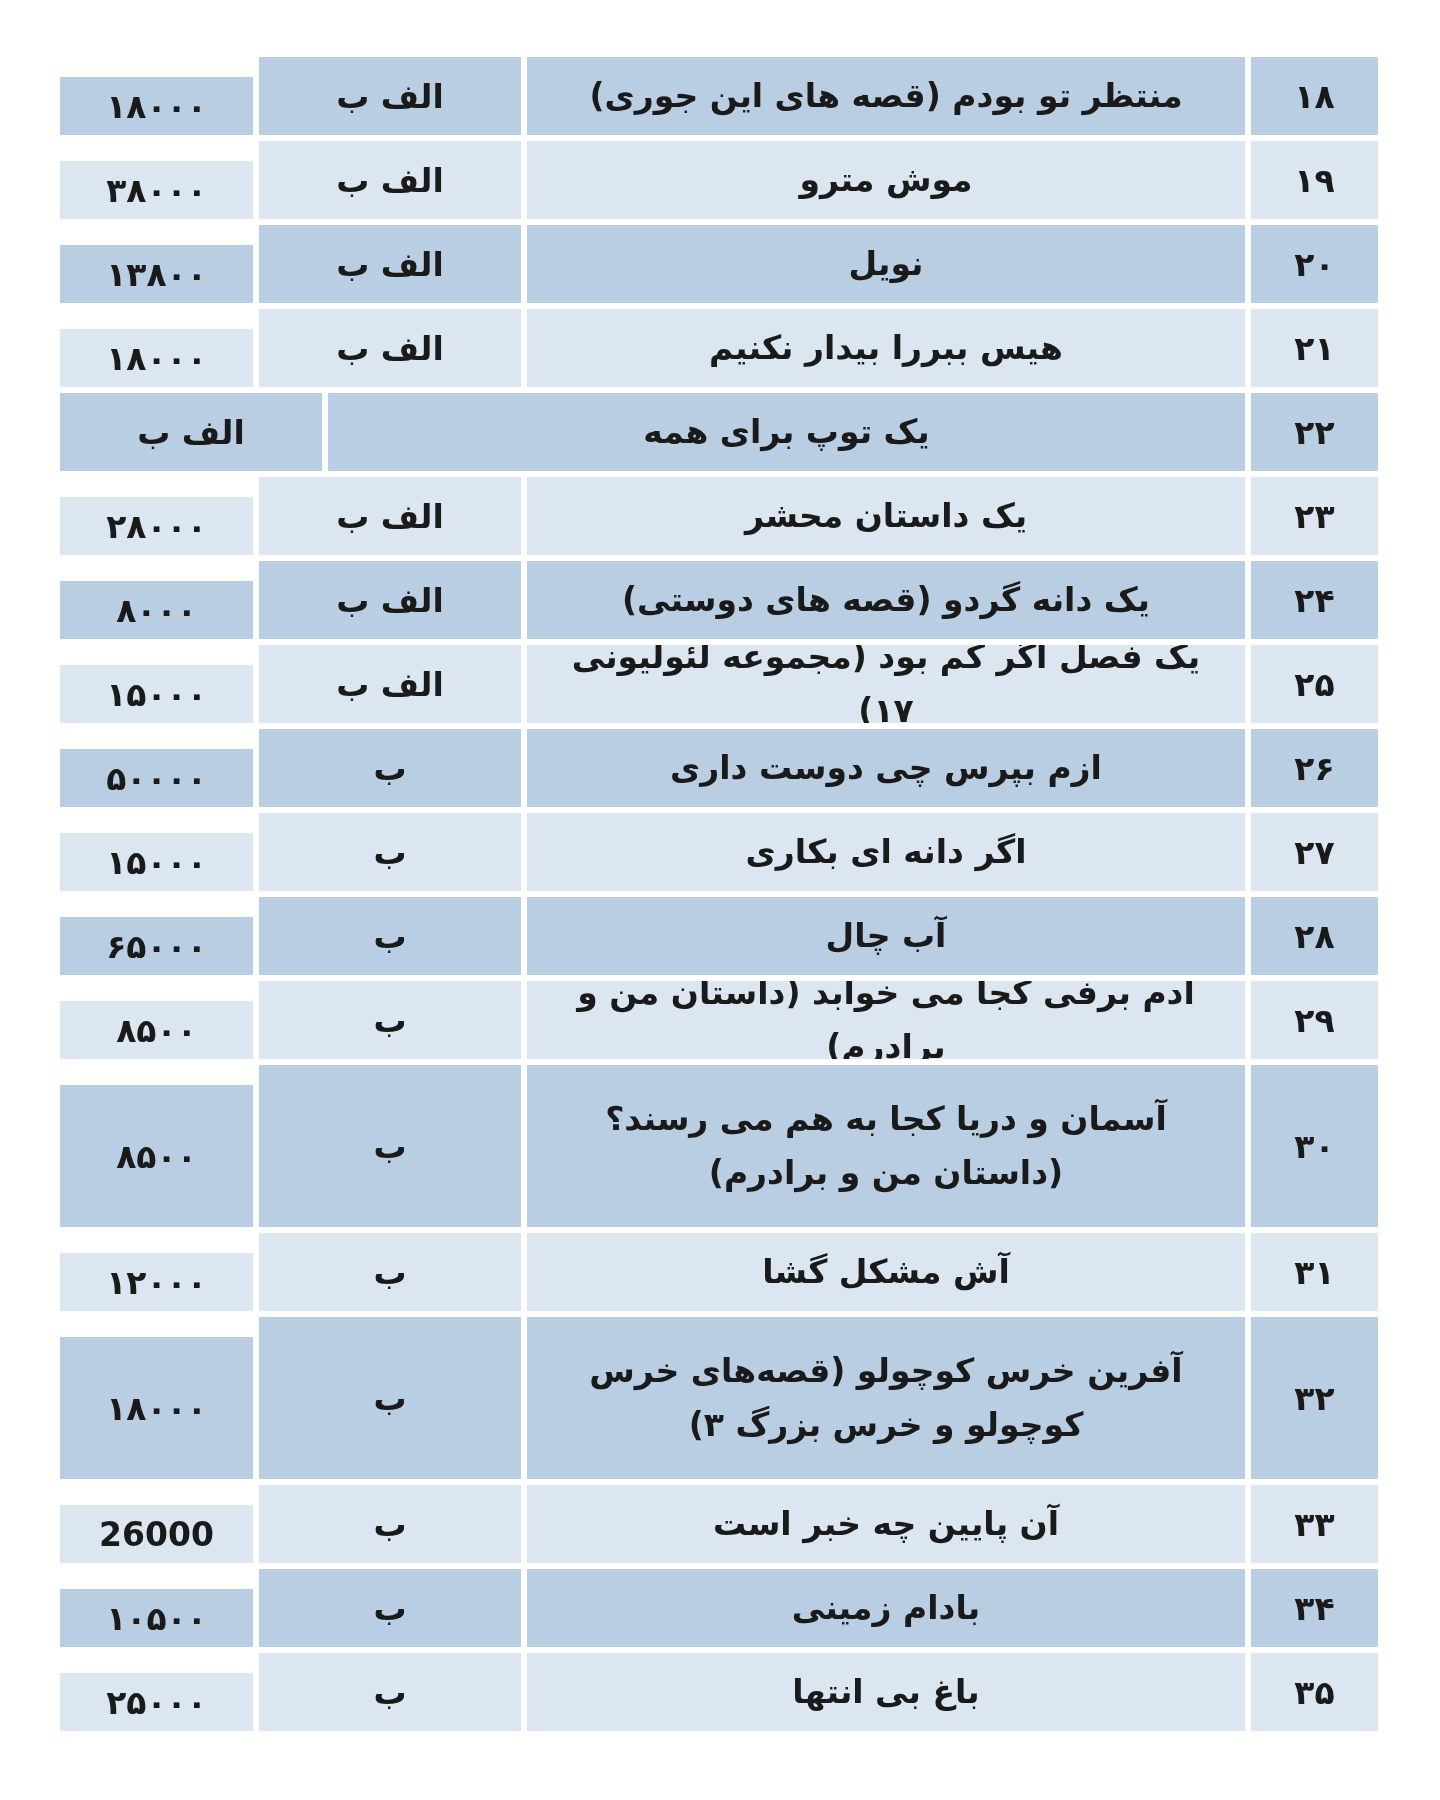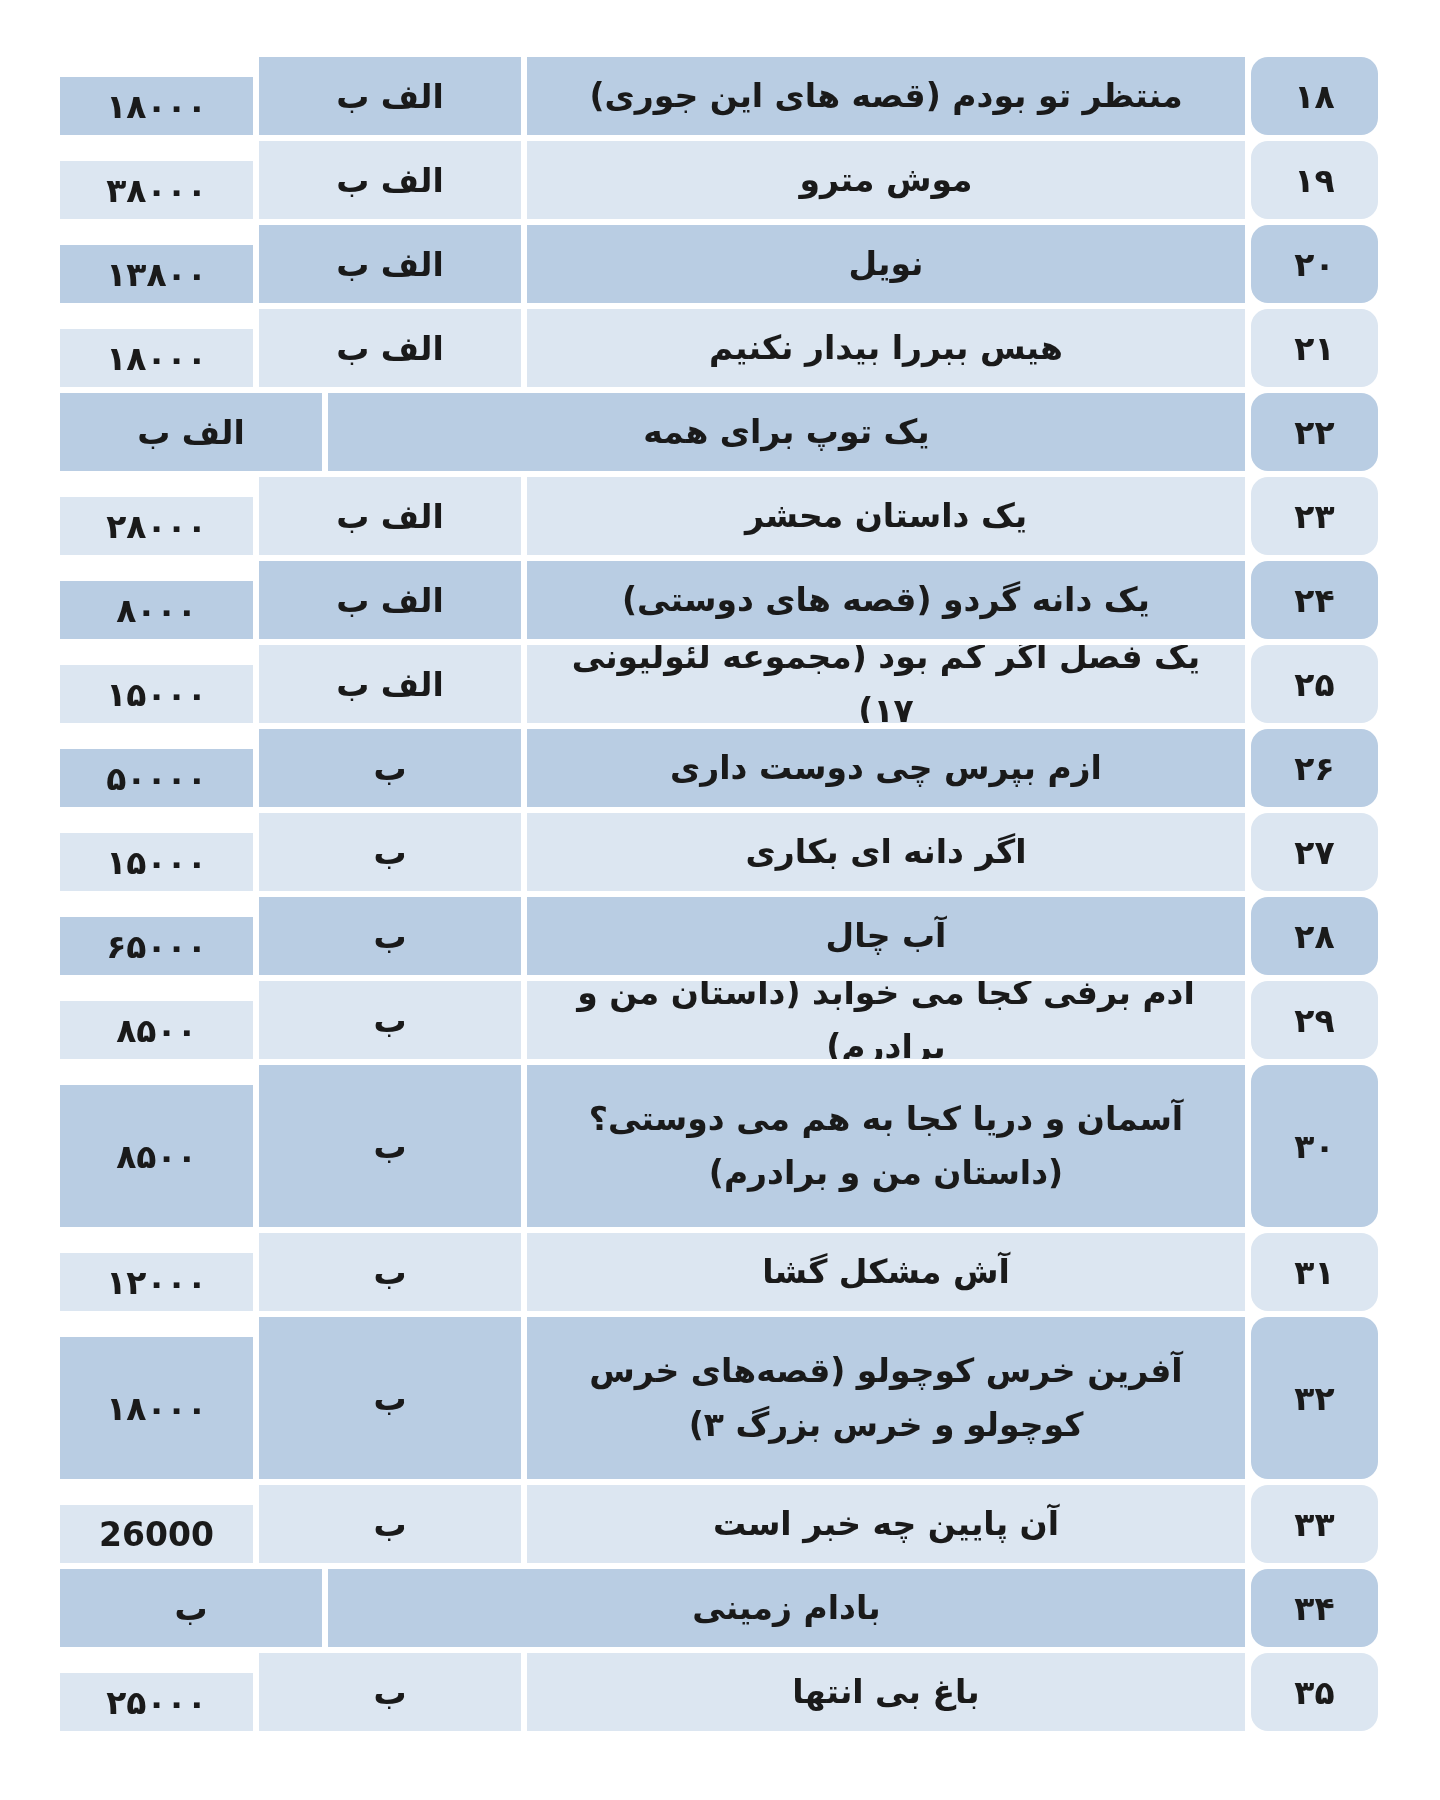--- a/index.html
+++ b/index.html
@@ -33,21 +33,21 @@
     align-items: center;
     justify-content: center;
     text-align: center;
     font-weight: bold;
     font-size: 33px;
     color: var(--text-color, #1a1a1a);
     overflow: hidden;
   }
   .row.dark  .cell { background: var(--row-dark,  #b9cde3); }
   .row.light .cell { background: var(--row-light, #dce6f1); }
-  .cell.num   { flex: 0 0 127px; width: 127px; border-radius: 17px; }
+  .cell.num   { flex: 0 0 127px; width: 127px; }
   .cell.title { flex: 1 1 auto; padding: 0 28px; line-height: 1.65; }
   .cell.cat   { flex: 0 0 262px; width: 262px; }
   .cell.price { flex: 0 0 193px; width: 193px; margin-top: 20px; }
 </style>
 </head>
 <body>
 
 <div class="table" id="book-table" dir="rtl">
     <div class="row dark">
     <div class="cell num">۱۸</div>
@@ -115,21 +115,21 @@
     <div class="cell price">۶۵۰۰۰</div>
   </div>
     <div class="row light">
     <div class="cell num">۲۹</div>
     <div class="cell title">آدم برفی کجا می خوابد (داستان من و برادرم)</div>
     <div class="cell cat">ب</div>
     <div class="cell price">۸۵۰۰</div>
   </div>
     <div class="row dark tall">
     <div class="cell num">۳۰</div>
-    <div class="cell title">آسمان و دریا کجا به هم می دوستی؟ (داستان من و برادرم)</div>
+    <div class="cell title">آسمان و دریا کجا به هم می رسند؟ (داستان من و برادرم)</div>
     <div class="cell cat">ب</div>
     <div class="cell price">۸۵۰۰</div>
   </div>
     <div class="row light">
     <div class="cell num">۳۱</div>
     <div class="cell title">آش مشکل گشا</div>
     <div class="cell cat">ب</div>
     <div class="cell price">۱۲۰۰۰</div>
   </div>
     <div class="row dark tall">
@@ -141,20 +141,21 @@
     <div class="row light">
     <div class="cell num">۳۳</div>
     <div class="cell title">آن پایین چه خبر است</div>
     <div class="cell cat">ب</div>
     <div class="cell price">26000</div>
   </div>
     <div class="row dark">
     <div class="cell num">۳۴</div>
     <div class="cell title">بادام زمینی</div>
     <div class="cell cat">ب</div>
+    <div class="cell price">۱۰۵۰۰</div>
   </div>
     <div class="row light">
     <div class="cell num">۳۵</div>
     <div class="cell title">باغ بی انتها</div>
     <div class="cell cat">ب</div>
     <div class="cell price">۲۵۰۰۰</div>
   </div>
   </div>
 
 </body></html>

